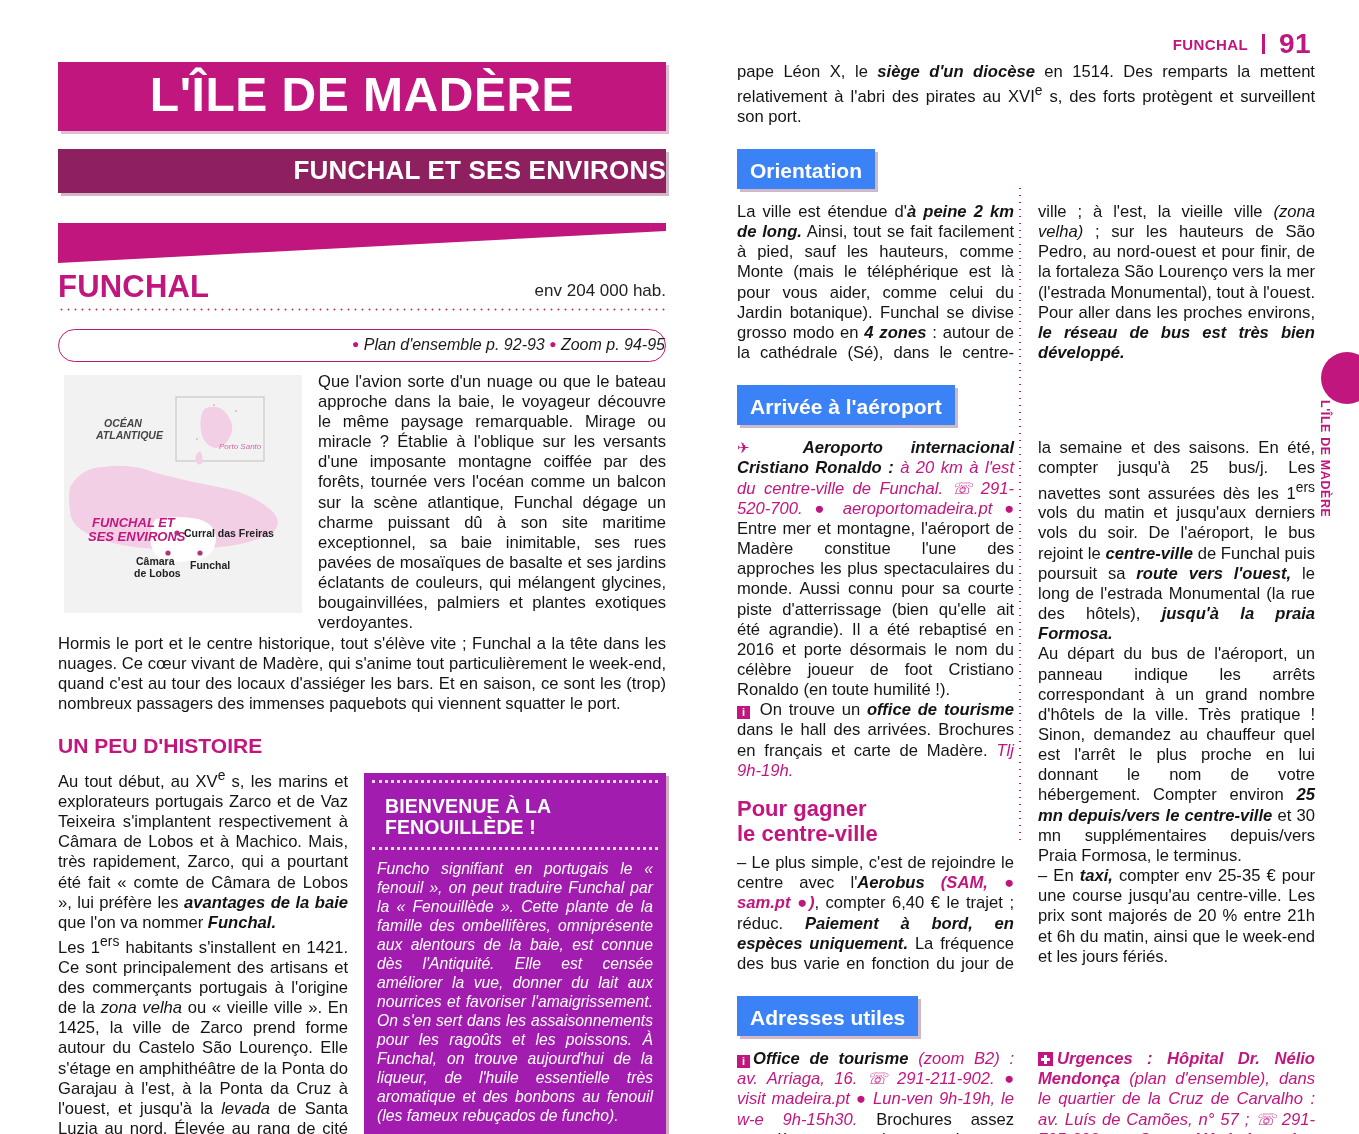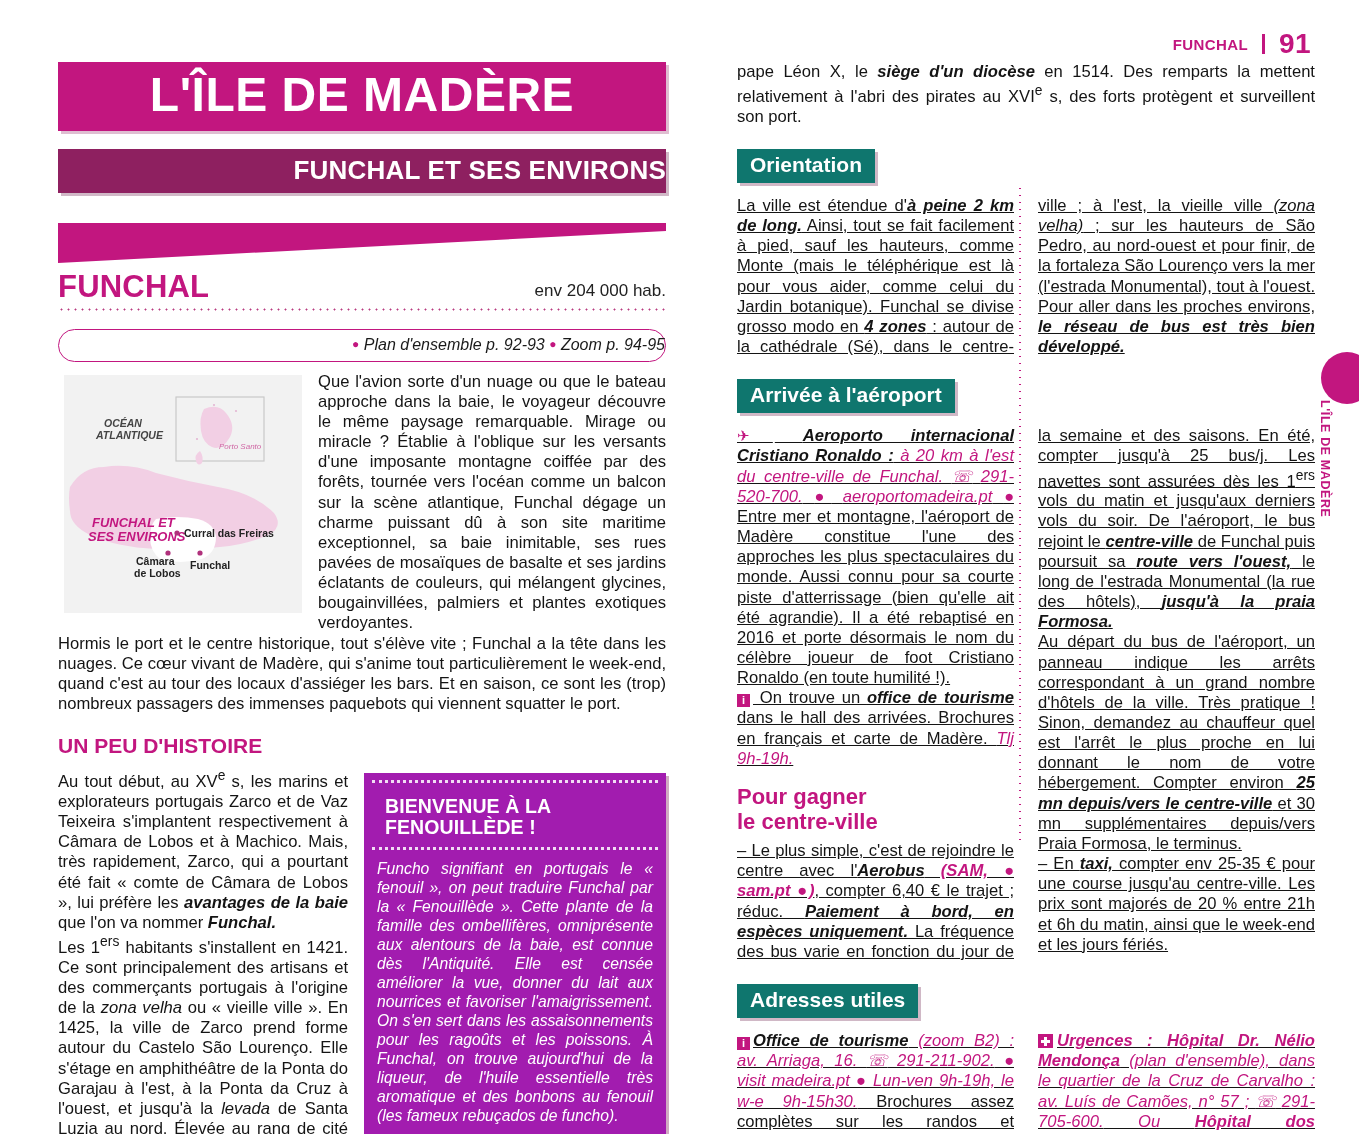--- a/index.html
+++ b/index.html
@@ -88,27 +88,27 @@
     border-bottom: 3px dotted rgba(255,255,255,.85);
     margin: 7px 8px 0 8px;
   }
   .fen-body {
     font-size: 15.7px; line-height: 1.21; font-style: italic;
     padding: 9px 13px 14px 13px; text-align: justify;
   }
 
   
   .sec-banner {
-    display:inline-block; background:#0f766e; color:#fff;
-    font-size: 21px; font-weight: bold; padding: 4px 13px 6px;
+    display:inline-block; background:#3b82f6; color:#fff;
+    font-size: 21px; font-weight: bold; padding: 10px 13px 6px;
     box-shadow: 3px 3px 0 rgba(100,20,65,.3);
     margin: 22px 0 13px;
   }
   .two-col { column-count: 2; column-gap: 24px; }
-  .two-col p { text-align: justify; text-decoration: underline; }
+  .two-col p { text-align: justify; }
   .sub-head { color:#c2167f; font-size: 22px; font-weight:bold; line-height:1.12; margin: 16px 0 7px; }
   .mag { color:#c2167f; font-style: italic; }
   .mag-b { color:#c2167f; font-style: italic; font-weight: bold; }
   b.blk { font-style: italic; }
   .ic-box {
     display:inline-block; width: 13px; height: 13px; background:#c2167f; color:#fff;
     font-size: 11px; font-weight: bold; line-height: 13px; text-align:center;
     vertical-align: -1px; margin-right: 3px; font-style: normal;
   }
   .ic-cross {

